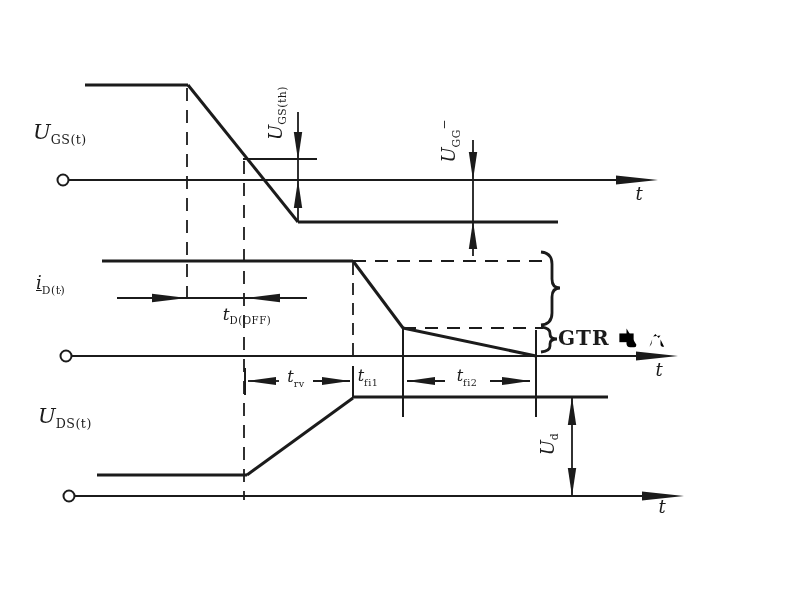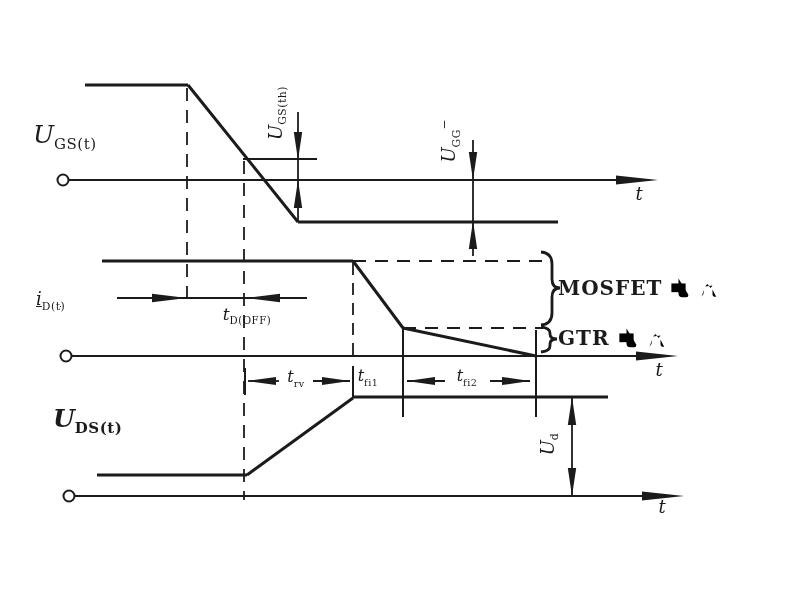--- a/index.html
+++ b/index.html
@@ -7,21 +7,21 @@
           font-family:"DejaVu Serif", serif;color:#1b1b1b;}
   svg.art{position:absolute;left:0;top:0;}
   .stroke{stroke:#1b1b1b;fill:none;}
   .fillink{fill:#1b1b1b;stroke:none;}
   .lbl{position:absolute;white-space:nowrap;color:#1b1b1b;}
   .center{transform:translate(-50%,-50%);}
   .rot{transform:translate(-50%,-50%) rotate(-90deg);}
   .v{font-style:italic;font-family:"DejaVu Serif",serif;}
   .lbl sub{font-size:0.60em;font-style:normal;letter-spacing:0.5px;}
   .lbl sup{font-size:0.65em;font-style:normal;}
-  .big{font-size:25px;}
+  .big{font-size:21px;}
   .mid{font-size:18px;}
   .sml{font-size:16px;}
   .taxis{font-size:18px;}
   .cnrow{position:absolute;display:flex;align-items:center;gap:5px;}
   .cnlatin{font-size:20px;font-weight:bold;letter-spacing:1px;font-family:"DejaVu Serif",serif;}
   .hz{width:23px;height:23px;display:block;}
   .sr{position:absolute;opacity:0;font-size:2px;pointer-events:none;}
 </style>
 </head>
 <body>
@@ -110,25 +110,25 @@
 
     <line class="stroke" x1="572" y1="397" x2="572" y2="496" stroke-width="1.8"></line>
     <polygon class="fillink" points="572,397 567.8,425 576.2,425"></polygon>
     <polygon class="fillink" points="572,496 567.8,468 576.2,468"></polygon>
   </svg>
 
   <div class="lbl big" style="left:33px;top:120px;">
     <span class="v">U</span><sub>GS(t)</sub>
   </div>
 
-  <div class="lbl mid" style="left:36px;top:288px;text-decoration:underline;">
+  <div class="lbl mid" style="left:36px;top:272px;text-decoration:underline;">
     <span class="v">i</span><sub>D(t)</sub>
   </div>
 
-  <div class="lbl big" style="left:53px;top:404px;font-weight:bold;">
+  <div class="lbl big" style="left:38px;top:404px;">
     <span class="v">U</span><sub>DS(t)</sub>
   </div>
 
   <div class="lbl mid rot" style="left:277px;top:113px;">
     <span class="v">U</span><sub>GS(th)</sub>
   </div>
 
   <div class="lbl mid rot" style="left:450px;top:141px;">
     <span class="v">U</span><sub>GG</sub><sup>−</sup>
   </div>
@@ -150,30 +150,20 @@
   </div>
 
   <div class="lbl sml center" style="left:467px;top:377px;text-align:center;">
     <span class="v">t</span><sub>fi2</sub>
   </div>
 
   <div class="lbl taxis v center" style="left:639px;top:193px;">t</div>
   <div class="lbl taxis v center" style="left:659px;top:369px;">t</div>
   <div class="lbl taxis v center" style="left:662px;top:506px;">t</div>
 
-  <div class="cnrow" style="left:558px;top:276px;">
-    <span class="cnlatin">MOSFET</span>
-    <svg class="hz" viewBox="0 0 100 100">
-        <use href="#hz-dian"></use>
-      </svg>
-    <svg class="hz" viewBox="0 0 100 100">
-        <use href="#hz-liu"></use>
-      </svg>
-    <span class="sr">电流</span>
-  </div>
 
   <div class="cnrow" style="left:558px;top:326px;justify-content:flex-end;">
     <span class="cnlatin">GTR</span>
     <svg class="hz" viewBox="0 0 100 100">
         <use href="#hz-dian"></use>
       </svg>
     <svg class="hz" viewBox="0 0 100 100">
         <use href="#hz-liu"></use>
       </svg>
     <span class="sr">电流</span>

